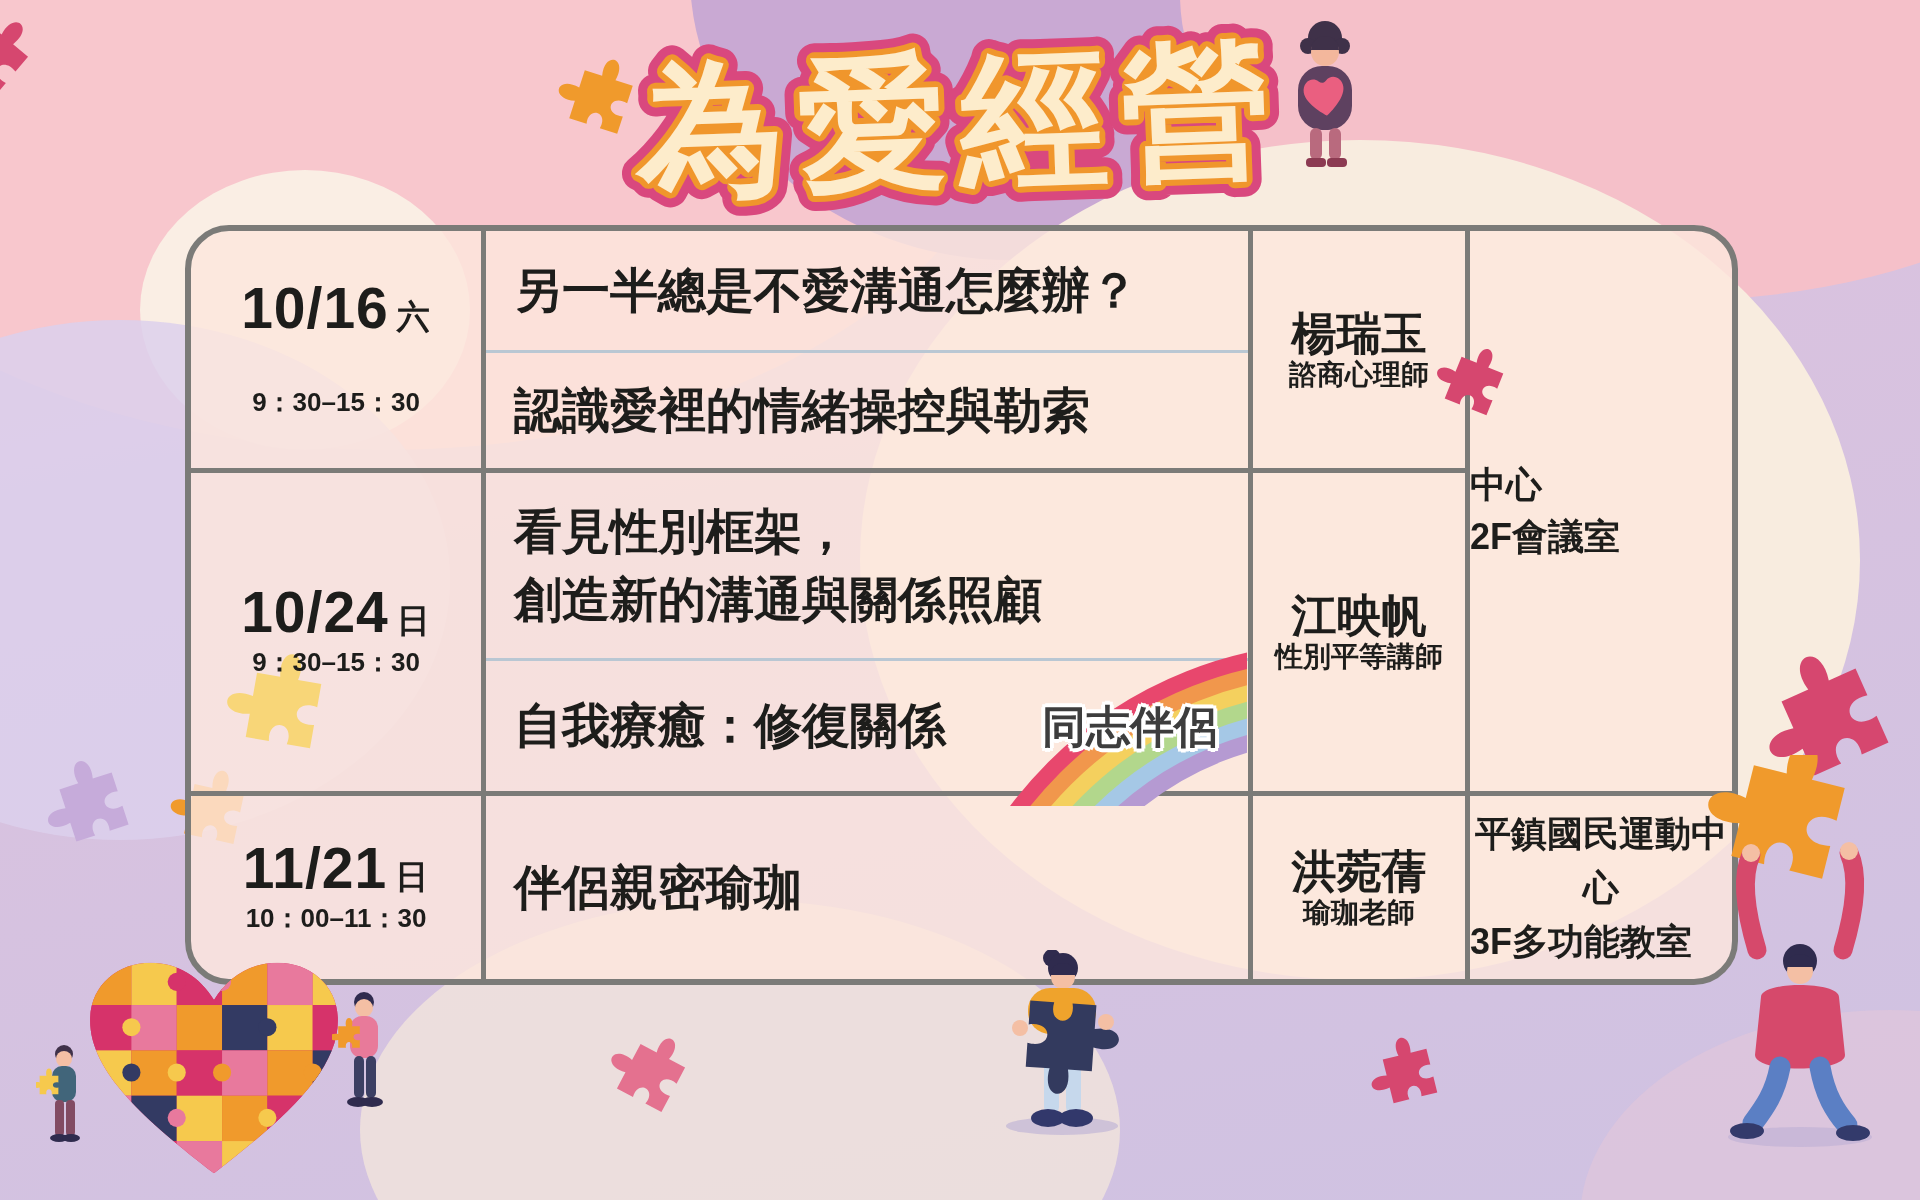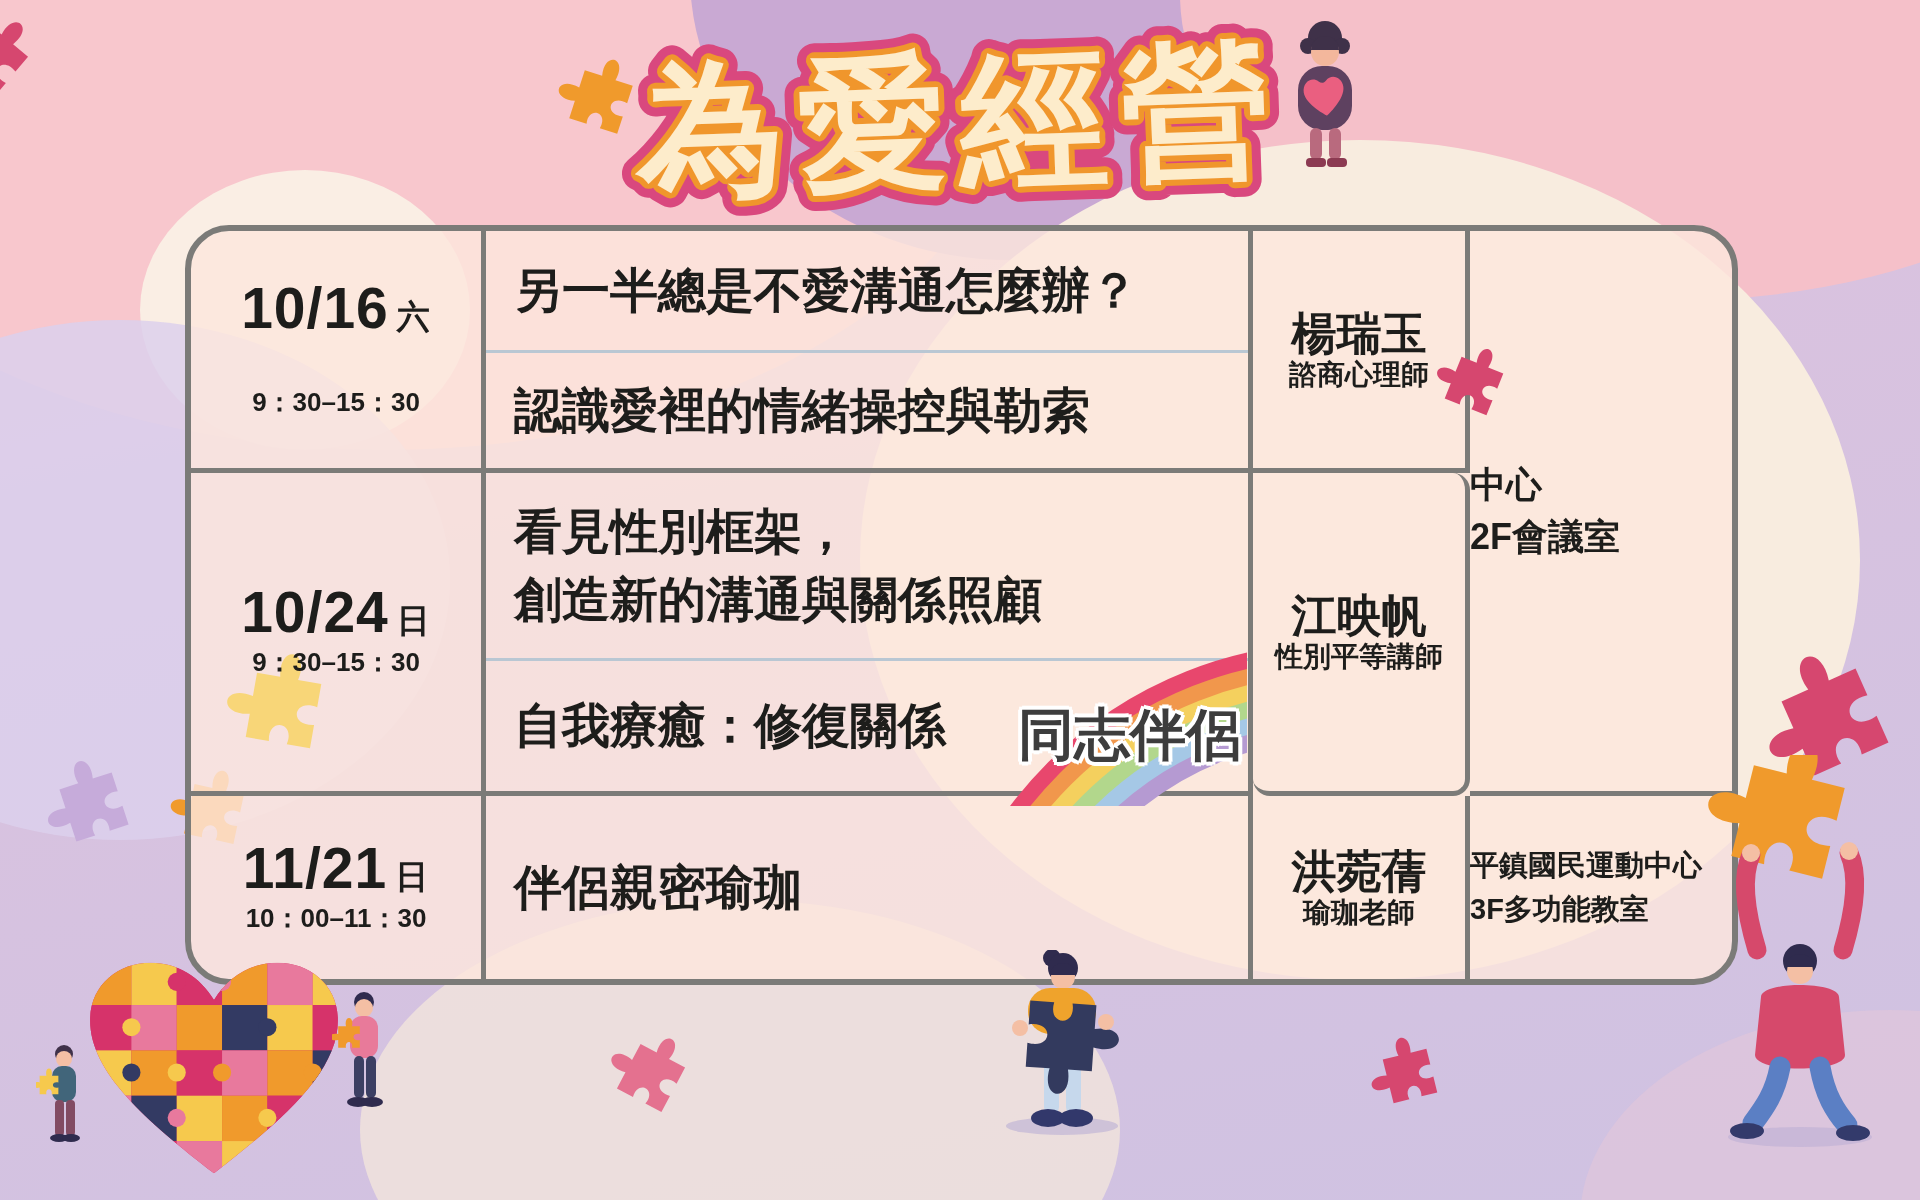--- a/index.html
+++ b/index.html
@@ -25,32 +25,32 @@
   .c-course{display:flex;flex-direction:column;}
   .sub{display:flex;flex-direction:column;justify-content:center;padding-left:28px;
        font-size:48px;font-weight:700;line-height:1.4;}
   .subline{border-bottom:3px solid #b9c7d3;}
   .c-instr{display:flex;flex-direction:column;align-items:center;justify-content:center;gap:5px;}
   .instr-name{font-size:45px;font-weight:900;line-height:1;}
   .instr-title{font-size:28px;font-weight:700;line-height:1;}
   .c-loc{display:flex;flex-direction:column;align-items:flex-start;justify-content:center;
          text-align:center;font-weight:700;}
   .loc-big{font-size:36px;line-height:1.45;}
-  .loc-small{font-size:29px;line-height:1.5;}
+  .loc-small{font-size:36px;line-height:1.5;}
   
   .dec{position:absolute;z-index:5;}
   .under{z-index:1;}
   .pz-in-cell{position:absolute;left:20px;top:165px;width:145px;height:145px;z-index:0;}
   
   .rainbow{position:absolute;left:995px;top:614px;width:252px;height:192px;z-index:4;}
   .rb-text{position:absolute;z-index:5;font-weight:900;color:#3d3d3d;text-align:center;
     text-shadow:-3px -3px 0 #fff,3px -3px 0 #fff,-3px 3px 0 #fff,3px 3px 0 #fff,
                 0 -4px 0 #fff,0 4px 0 #fff,-4px 0 0 #fff,4px 0 0 #fff;}
   .rb-1{left:1040px;top:650px;width:180px;font-size:40px;}
-  .rb-2{left:1000px;top:698px;width:260px;font-size:56px;}
+  .rb-2{left:1000px;top:698px;width:260px;font-size:44px;}
   .title-svg{position:absolute;left:570px;top:14px;width:780px;height:210px;z-index:5;transform:rotate(-2deg);}
   .hiddefs{position:absolute;width:0;height:0;}
 </style>
 </head>
 <body>
 
 <div class="stage">
 
   <div class="bg">
     <div class="blob" style="left:-250px;top:-330px;width:1270px;height:780px;background:#f8c7cd;"></div>
@@ -150,21 +150,21 @@
     </div>
     <div class="cell c-course br bb" style="grid-area:2/2;">
       <div class="sub subline" style="flex:0 0 185px;">
         <div>看見性別框架，</div>
         <div>創造新的溝通與關係照顧</div>
       </div>
       <div class="sub" style="flex:1;">
           <div>自我療癒：修復關係</div>
         </div>
     </div>
-    <div class="cell c-instr br bb" style="grid-area:2/3;border-radius:17px;">
+    <div class="cell c-instr br bb" style="grid-area:2/3;">
       <div class="instr-name">江映帆</div>
       <div class="instr-title">性別平等講師</div>
     </div>
 
     <div class="cell c-date br" style="grid-area:3/1;text-align:center;">
       <div class="date-line"><span>11/21</span><span class="wd">日</span></div>
       <div class="date-time">10：00–11：30</div>
     </div>
     <div class="cell c-course br" style="grid-area:3/2;justify-content:center;">
       <div class="sub">

